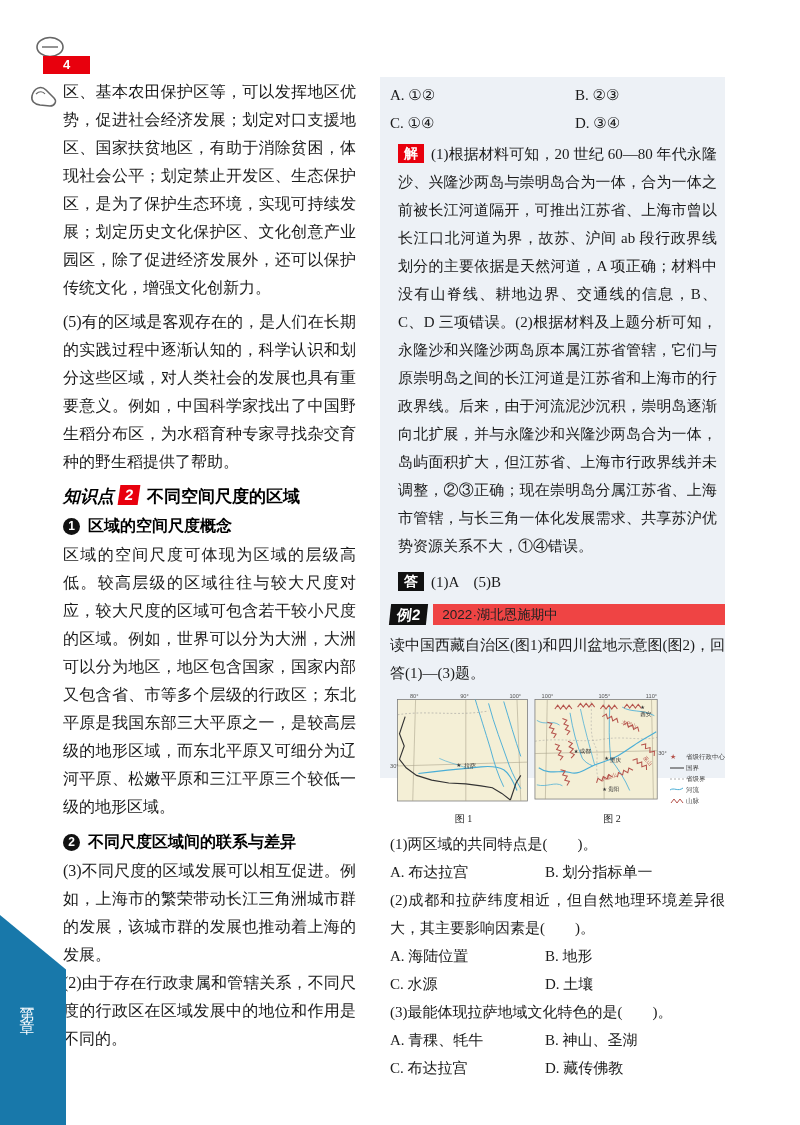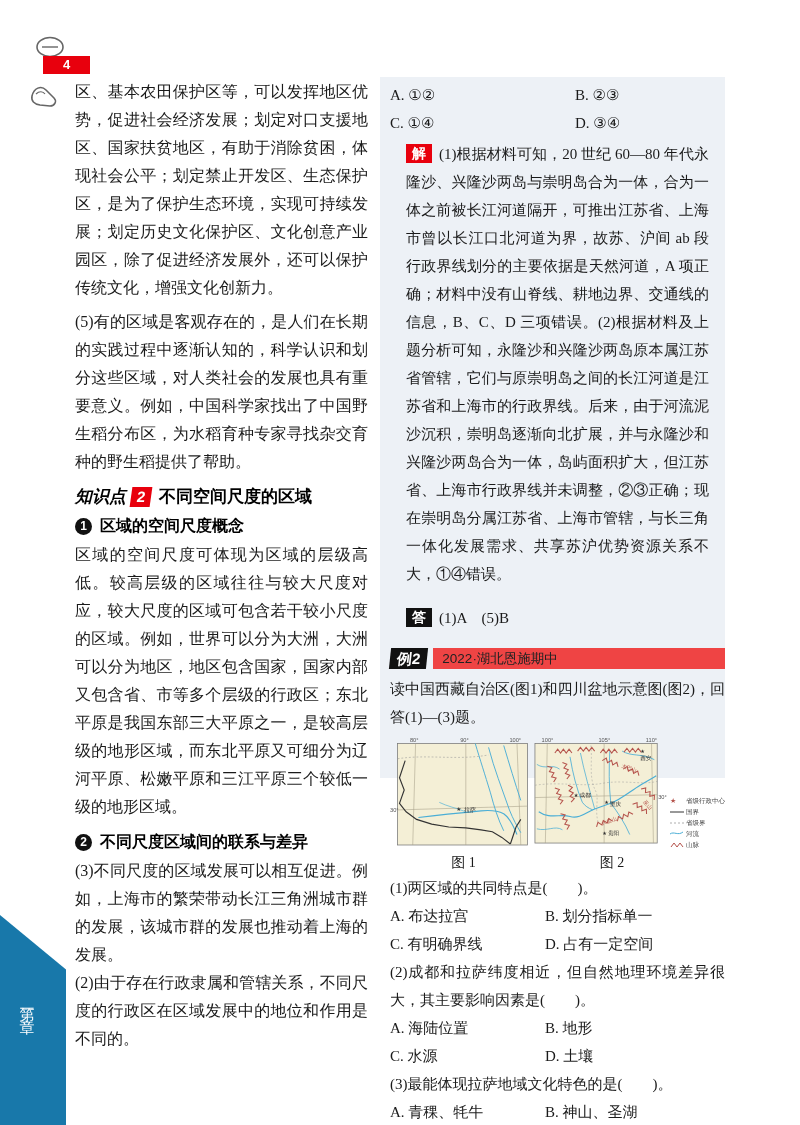--- a/index.html
+++ b/index.html
@@ -6,25 +6,25 @@
   #page{position:relative;width:800px;height:1125px;background:#ffffff;overflow:hidden;
         font-family:"Liberation Serif","DejaVu Serif",serif;color:#1a1a1a;}
 
   
   #pagenum-badge{position:absolute;left:43px;top:56px;width:47px;height:18px;background:#e8000d;
       color:#fff;font-family:"Liberation Sans","DejaVu Sans",sans-serif;font-weight:bold;
       font-size:13px;text-align:center;line-height:18px;}
   #corner-icon{position:absolute;left:26px;top:34px;}
 
   
-  #leftcol{position:absolute;left:75px;top:78px;width:293px;font-size:16px;line-height:28px;
+  #leftcol{position:absolute;left:63px;top:78px;width:293px;font-size:16px;line-height:28px;
       text-align:justify;}
   #leftcol p{margin:0;}
   .kp-head{margin:9px 0 3px 0;font-family:"Liberation Sans","DejaVu Sans",sans-serif;
-      display:flex;align-items:center;line-height:24px;}
+      display:flex;line-height:24px;}
   .kp-label{font-weight:bold;font-style:italic;font-size:17px;color:#000;}
   .kp-num{display:inline-flex;width:20px;height:20px;background:#e8000d;color:#fff;font-weight:bold;
       font-size:15px;align-items:center;justify-content:center;margin:0 8px 0 5px;transform:skewX(-8deg);}
   .kp-title{font-weight:bold;font-size:17px;color:#000;font-family:Liberation Serif, serif;}
   .subhead{margin:4px 0 2px 0;font-family:"Liberation Sans","DejaVu Sans",sans-serif;
       font-weight:bold;font-size:16px;color:#000;display:flex;align-items:center;line-height:26px;}
   .circle-num{display:inline-flex;flex:0 0 17px;width:17px;height:17px;border-radius:50%;background:#111;
       color:#fff;font-size:12px;font-weight:bold;align-items:center;justify-content:center;margin-right:8px;}
 
   
@@ -37,37 +37,37 @@
   #rightpanel{position:absolute;left:380px;top:77px;width:345px;height:701px;background:#edf1f6;
       box-sizing:border-box;padding:4px 0 0 10px;font-size:15px;line-height:28px;}
   .optrow{display:flex;}
   .optrow .o1{flex:0 0 185px;}
   .optrow-q .o1{flex:0 0 155px;}
   .badge-red,.badge-black{display:inline-block;font-family:"Liberation Sans","DejaVu Sans",sans-serif;
       font-weight:bold;font-size:14px;line-height:19px;padding:0 6px;color:#fff;margin-right:7px;
       transform:translateY(-1px);}
   .badge-red{background:#e8000d;}
   .badge-black{background:#111;}
-  .jie-p,.da-p{margin:16px;text-align:justify;}
+  .jie-p,.da-p{margin:8px;text-align:justify;}
   .ex-row{display:flex;align-items:center;margin:7px 0 6px 0;}
   .ex-badge{display:inline-block;background:#111;color:#fff;font-family:"Liberation Sans","DejaVu Sans",sans-serif;
       font-weight:bold;font-size:15px;line-height:21px;padding:0 7px;transform:skewX(-6deg);}
   .ex-banner{flex:1;margin-left:6px;background:#ef4444;color:#222;height:21px;line-height:21px;
       font-family:"Liberation Sans","DejaVu Sans",sans-serif;font-size:13.5px;padding-left:9px;}
   .stem{margin:0;text-align:justify;}
 
   
   #figblock{margin-top:2px;}
   #figrow{display:flex;align-items:flex-start;}
   #legend{margin-left:3px;margin-top:62px;width:58px;font-family:"Liberation Sans","DejaVu Sans",sans-serif;}
   .lg-row{display:flex;align-items:center;height:11px;line-height:11px;}
   .lg-sym{flex:0 0 16px;display:flex;align-items:center;}
   .lg-lab{font-size:6.5px;color:#444;white-space:nowrap;}
   #caprow{display:flex;line-height:22px;margin-top:2px;}
-  .cap{text-align:center;font-size:14px;}
+  .cap{text-align:center;font-size:10px;}
   .cap1{width:147px;}
   .cap2{width:150px;}
 
   svg text{font-family:"Liberation Sans","DejaVu Sans",sans-serif;}
 </style>
 </head>
 <body>
 
 <div id="page">
 
@@ -253,24 +253,20 @@
         <div class="cap cap1">图 1</div>
         <div class="cap cap2">图 2</div>
       </div>
     </div>
 
     <p class="stem">(1)两区域的共同特点是(　　)。</p>
     <div class="optrow optrow-q">
       <span class="o1">A. 布达拉宫</span>
       <span>B. 划分指标单一</span>
     </div>
-    <div class="optrow optrow-q">
-      <span class="o1">C. 有明确界线</span>
-      <span>D. 占有一定空间</span>
-    </div>
 
     <p class="stem">(2)成都和拉萨纬度相近，但自然地理环境差异很大，其主要影响因素是(　　)。</p>
     <div class="optrow optrow-q">
       <span class="o1">A. 海陆位置</span>
       <span>B. 地形</span>
     </div>
     <div class="optrow optrow-q">
       <span class="o1">C. 水源</span>
       <span>D. 土壤</span>
     </div>

